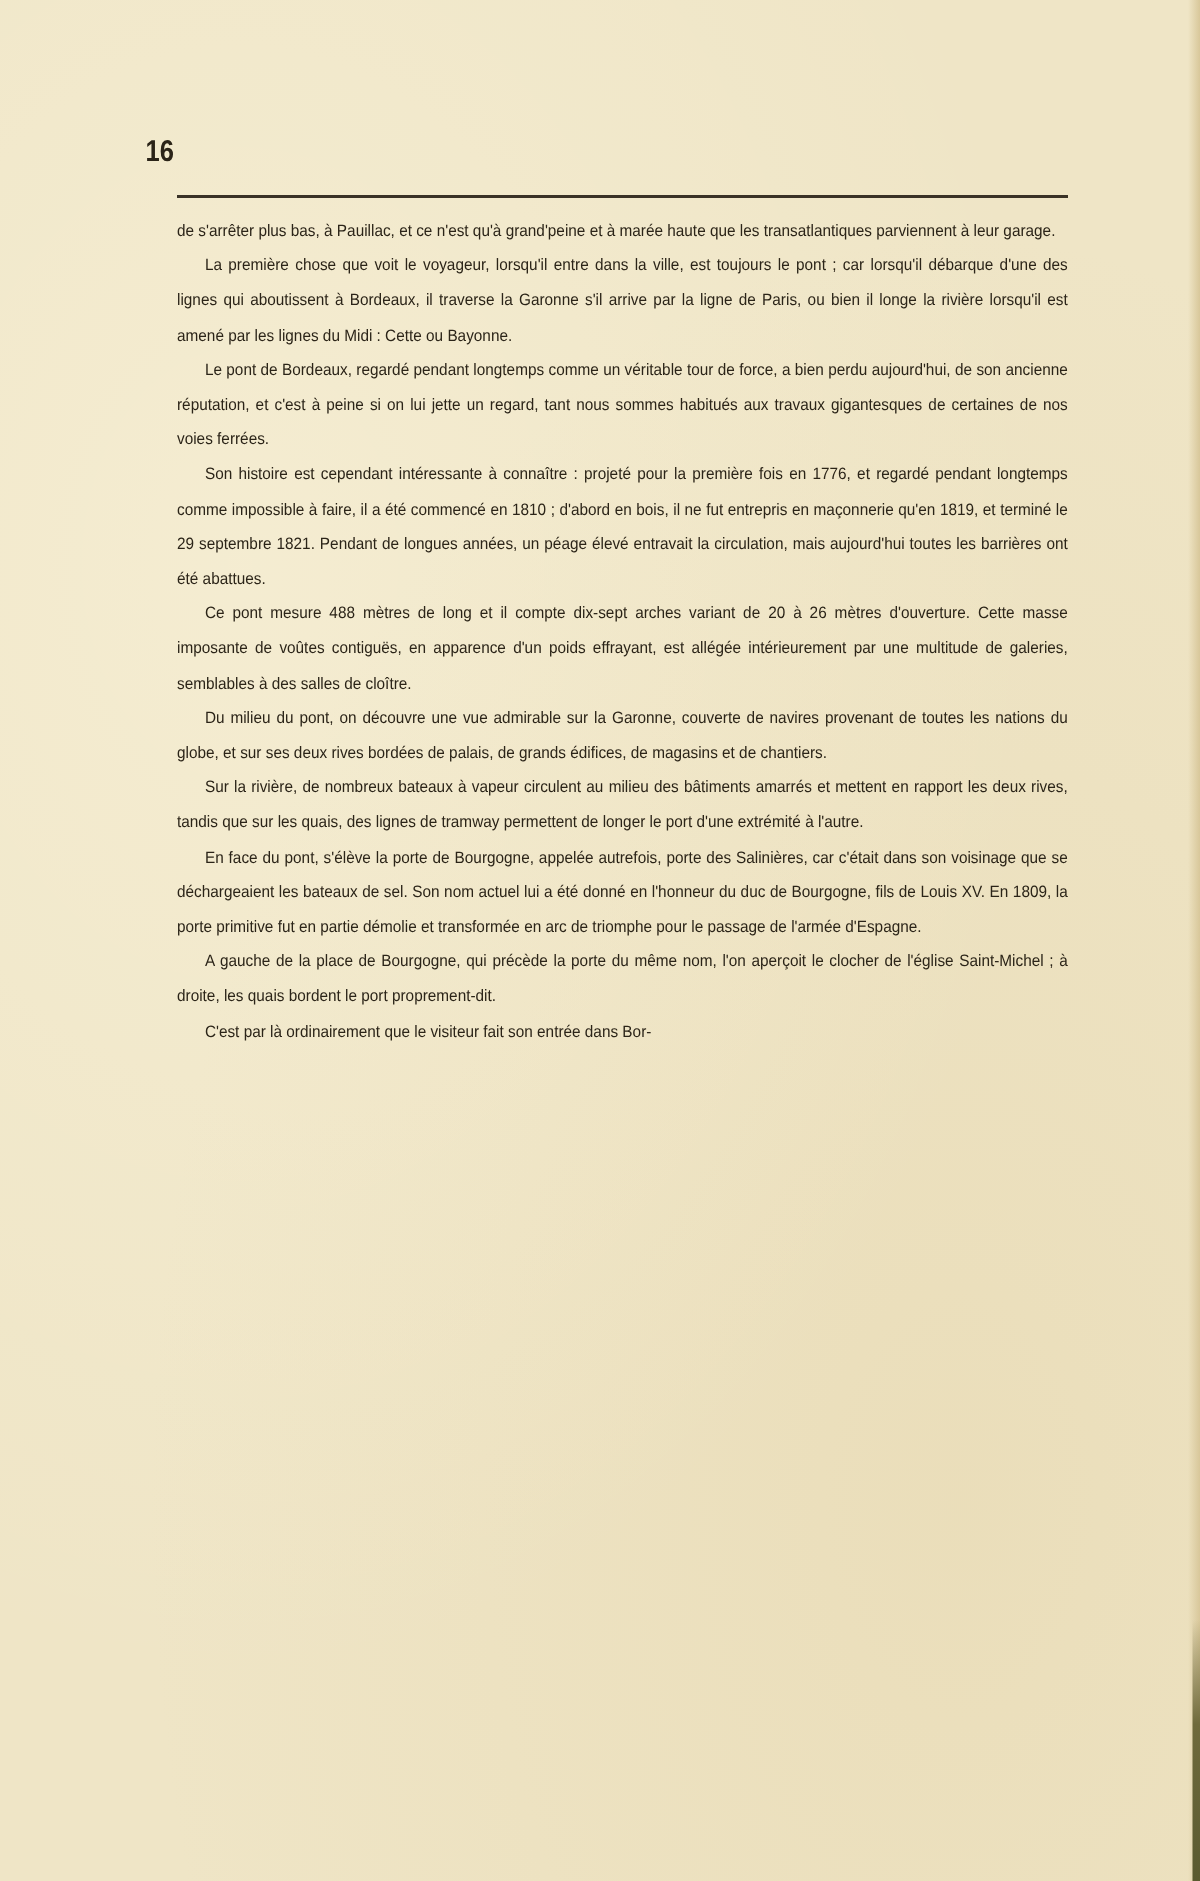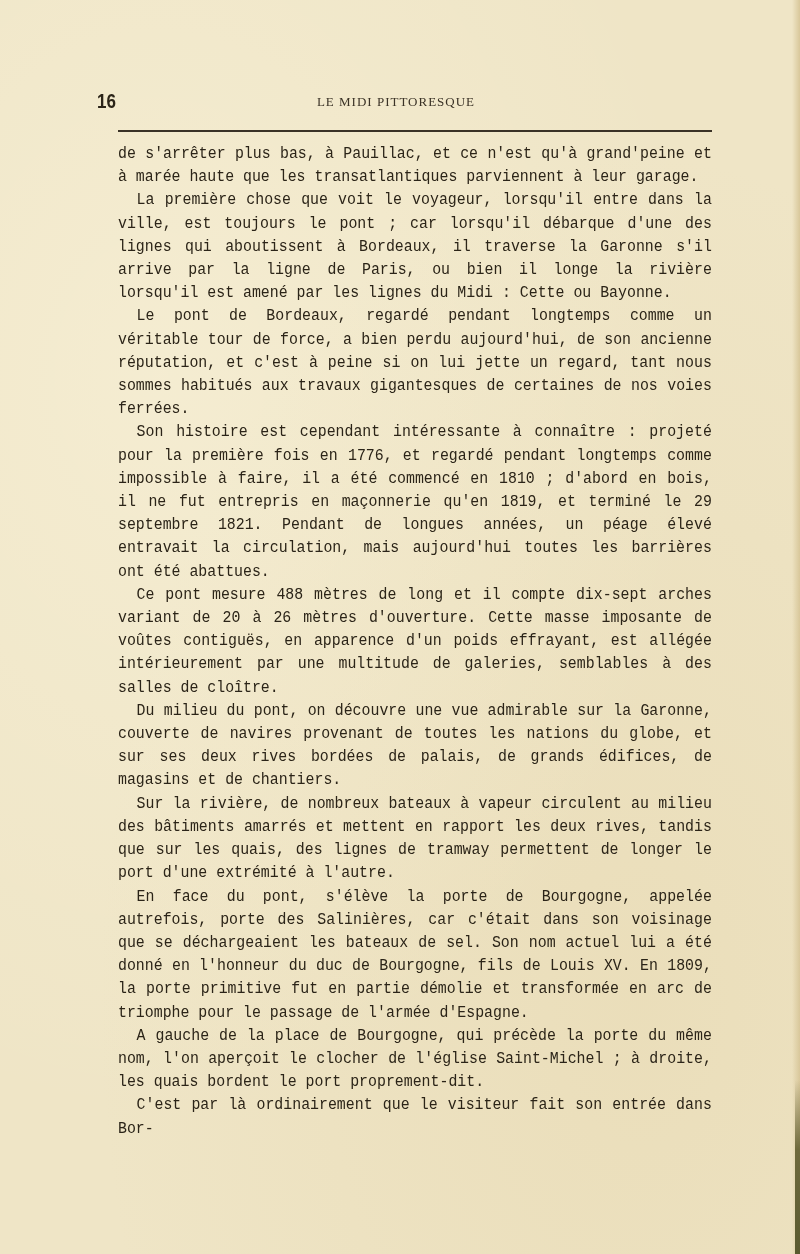--- a/index.html
+++ b/index.html
@@ -36,41 +36,40 @@
     .running-title {
       position: absolute; left: 0; right: 0; top: 4px; text-align: center;
       font-size: 13px; letter-spacing: 1px; color: #3a3226;
     }
     .rule {
       position: absolute; left: 118px; top: 130px; width: 594px; height: 2px;
       background: #3a3226;
     }
     .text {
       position: absolute; left: 118px; top: 143px; width: 594px;
-      font-family: Liberation Mono, monospace;
-      font-size: 16px; line-height: 23.2px;
+      font-family: Liberation Sans, sans-serif;
+      font-size: 11px; line-height: 23.2px;
       color: #2b2418;
     }
     .text p {
       margin: 0; text-align: justify; text-align-last: left;
       transform: scaleX(0.93); transform-origin: left top; width: 107.5%;
     }
     .text p.indent { text-indent: 20px; }
     .text p.cont { text-indent: 0; }
   </style>
 </head>
 <body>
 
 <div class="page-bg"></div>
 <div class="edge-right"></div>
 <div class="edge-right-dark"></div>
 
 <div class="header">
   <span class="page-number">16</span>
-  <div class="running-title">LE MIDI PITTORESQUE</div>
 </div>
 <div class="rule"></div>
 
 <div class="text">
   <p class="cont">de s'arrêter plus bas, à Pauillac, et ce n'est qu'à grand'peine et à marée haute que les transatlantiques parviennent à leur garage.</p>
   <p class="indent">La première chose que voit le voyageur, lorsqu'il entre dans la ville, est toujours le pont ; car lorsqu'il débarque d'une des lignes qui aboutissent à Bordeaux, il traverse la Garonne s'il arrive par la ligne de Paris, ou bien il longe la rivière lorsqu'il est amené par les lignes du Midi : Cette ou Bayonne.</p>
   <p class="indent">Le pont de Bordeaux, regardé pendant longtemps comme un véritable tour de force, a bien perdu aujourd'hui, de son ancienne réputation, et c'est à peine si on lui jette un regard, tant nous sommes habitués aux travaux gigantesques de certaines de nos voies ferrées.</p>
   <p class="indent">Son histoire est cependant intéressante à connaître : projeté pour la première fois en 1776, et regardé pendant longtemps comme impossible à faire, il a été commencé en 1810 ; d'abord en bois, il ne fut entrepris en maçonnerie qu'en 1819, et terminé le 29 septembre 1821. Pendant de longues années, un péage élevé entravait la circulation, mais aujourd'hui toutes les barrières ont été abattues.</p>
   <p class="indent">Ce pont mesure 488 mètres de long et il compte dix-sept arches variant de 20 à 26 mètres d'ouverture. Cette masse imposante de voûtes contiguës, en apparence d'un poids effrayant, est allégée intérieurement par une multitude de galeries, semblables à des salles de cloître.</p>
   <p class="indent">Du milieu du pont, on découvre une vue admirable sur la Garonne, couverte de navires provenant de toutes les nations du globe, et sur ses deux rives bordées de palais, de grands édifices, de magasins et de chantiers.</p>

